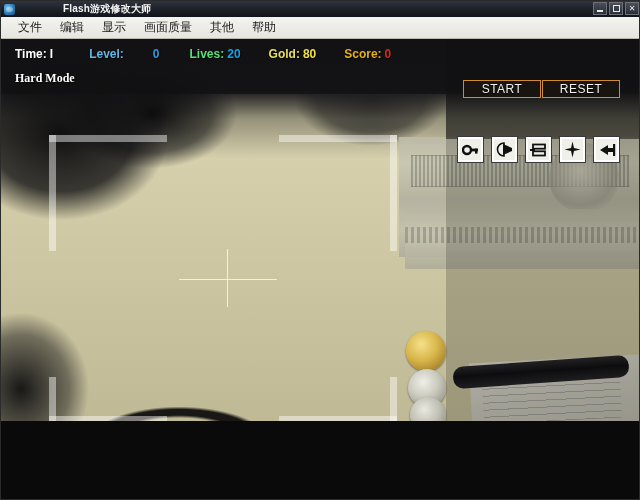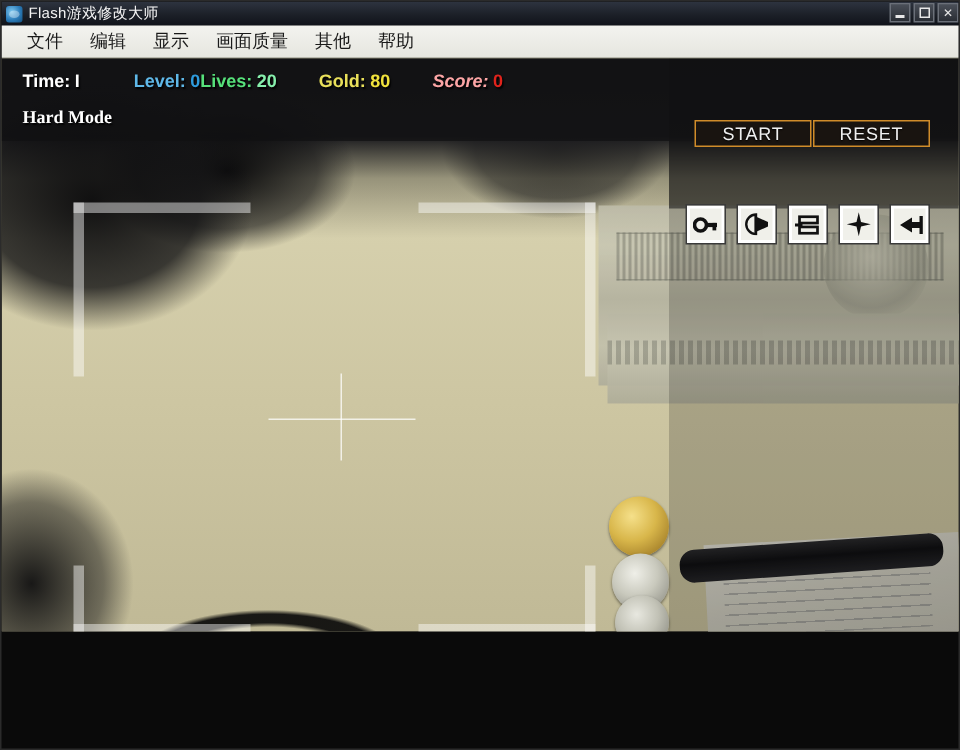--- a/index.html
+++ b/index.html
@@ -38,23 +38,24 @@
     flex: 0 0 auto;
   }
   .title-icon::after{
     content:""; position:absolute; left:2px; top:3px;
     width:7px; height:5px; border-radius:50%;
     background: rgba(255,255,255,.35);
   }
   .title-text {
     color: #f4f4f4;
     font-size: 10px;
-    font-weight: normal;
+    font-weight: bold;
     letter-spacing: .2px;
     white-space: nowrap;
+    margin-left: 44px;
   }
   .win-buttons {
     position: absolute; right: 2px; top: 1px;
     display: flex; gap: 2px;
   }
   .win-btn {
     width: 14px; height: 13px;
     background: linear-gradient(to bottom, #4a4f58, #2a2e35);
     border: 1px solid #6b7079;
     box-sizing: border-box;
@@ -218,28 +219,28 @@
     position: absolute; left: 0; top: 4px; width: 445px; height: 22px;
     display: flex; align-items: center;
     font-size: 12px; font-weight: bold;
     text-shadow: 1px 1px 1px rgba(0,0,0,.9);
   }
   .stat { display: flex; align-items: baseline; white-space: nowrap; }
   .stat .k { margin-right: 3px; }
   .stat .v { font-weight: bold; }
   .s-time   { margin-left: 14px; }
   .s-time .k, .s-time .v { color: #ffffff; }
-  .s-level  { margin-left: 36px; }
+  .s-level  { margin-left: 36px; gap: 26px; }
   .s-level .k { color: #5fb8e8; } .s-level .v { color: #2e9bdc; }
-  .s-lives  { }
-  .s-lives .k { color: #56e07a; } .s-lives .v { color: #86efac; }
+  .s-lives  { margin-left: 30px; }
+  .s-lives .k { color: #56e07a; } .s-lives .v { color: #0ea5e9; }
   .s-gold   { margin-left: 28px; }
   .s-gold .k { color: #e9e05a; } .s-gold .v { color: #f0e23c; }
   .s-score  { margin-left: 28px; }
-  .s-score .k { color: #fca5a5; font-style: italic; } .s-score .v { color: #e0231c; }
+  .s-score .k { color: #eab308; } .s-score .v { color: #e0231c; }
 
   .mode-line {
     position: absolute; left: 14px; top: 32px;
     color: #ffffff; font-size: 12px; font-weight: bold;
     text-shadow: 1px 1px 1px rgba(0,0,0,.9);
     font-family: Liberation Serif, serif;
   }
 
   
   .obtn {

